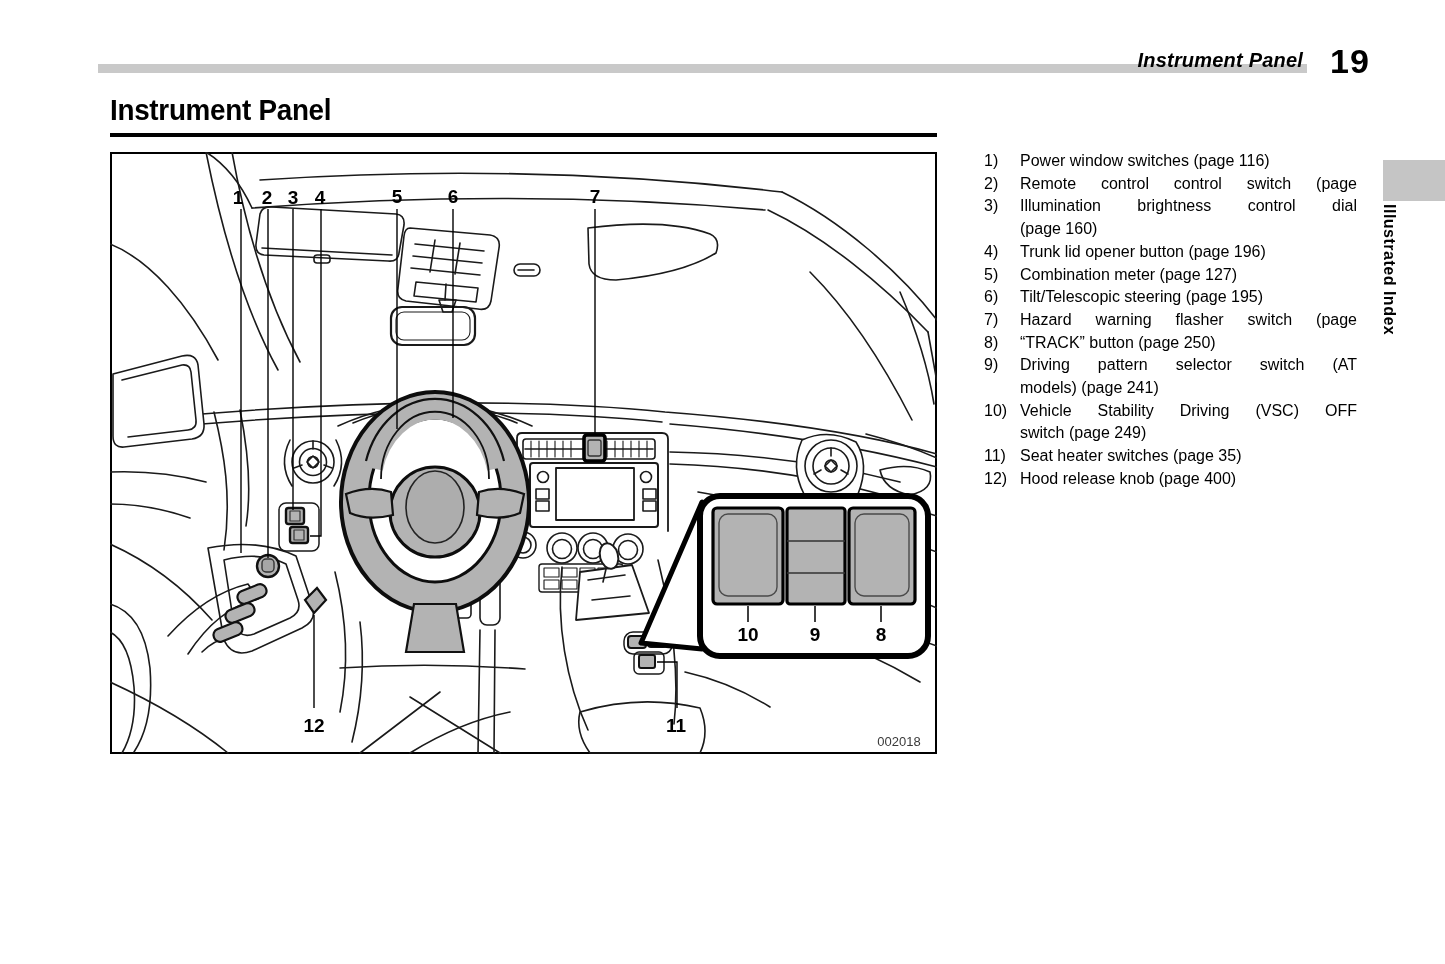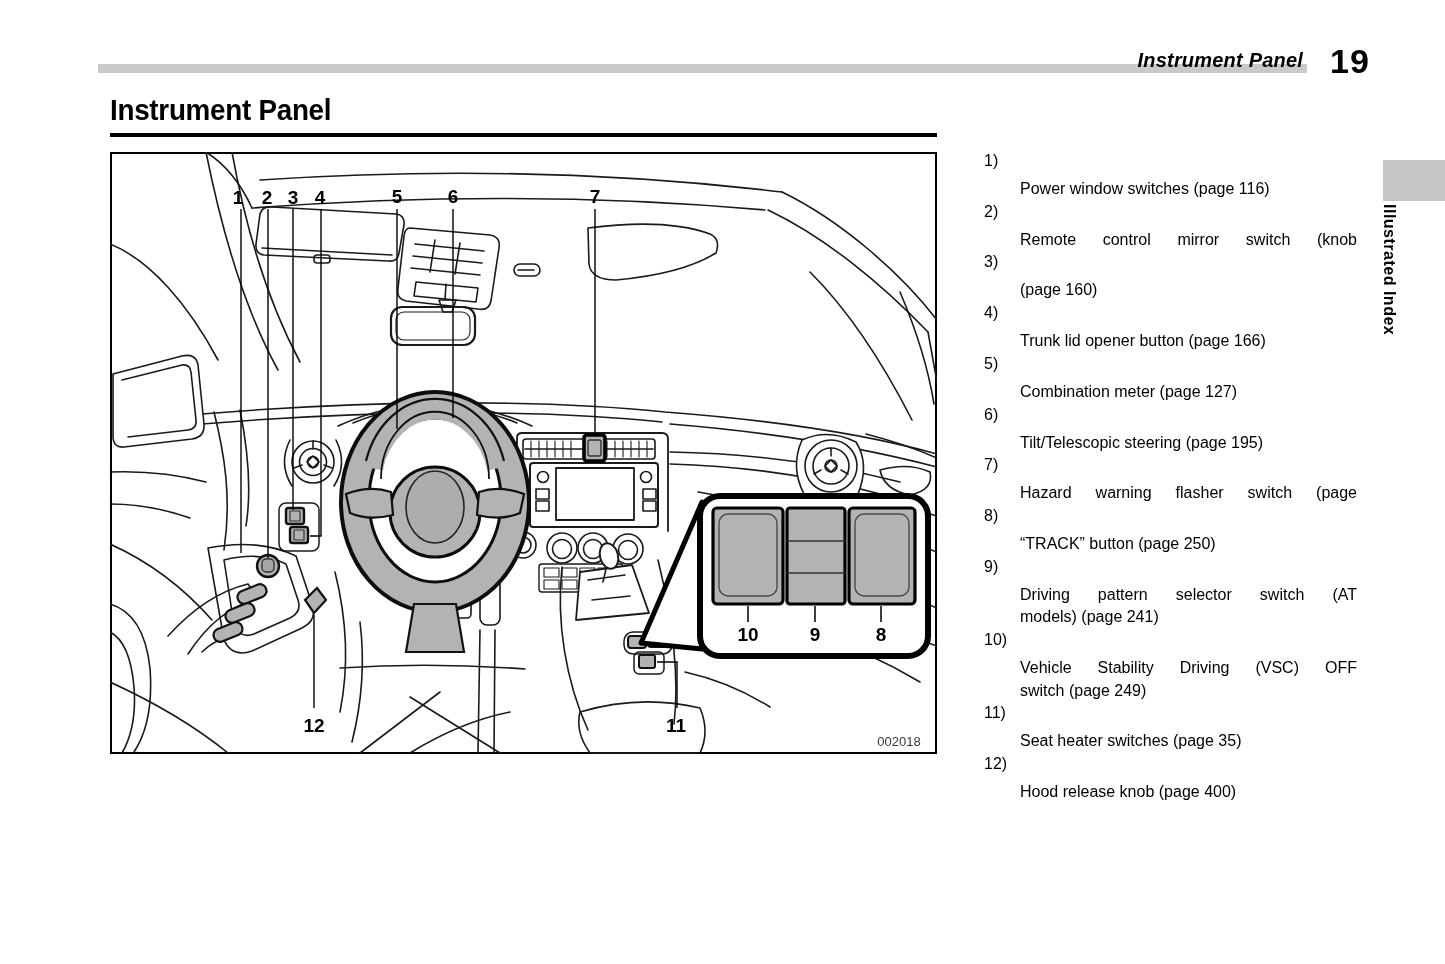--- a/index.html
+++ b/index.html
@@ -14,21 +14,21 @@
 
   .page-title { position:absolute; left:110px; top:94px; font-size:29px; font-weight:bold;
                 letter-spacing:-.3px; transform:scaleX(.96); transform-origin:left; }
   .title-rule { position:absolute; left:110px; top:133px; width:827px; height:4px; background:#000; }
 
   .figure-wrap { position:absolute; left:110px; top:152px; width:827px; height:602px; }
 
   .legend { position:absolute; left:984px; top:150px; width:373px; font-size:16px; line-height:22.7px; }
   .legend-item { display:flex; }
   .legend-num { flex:0 0 36px; }
-  .legend-text { flex:1;margin-top:28px; }
+  .legend-text { flex:1; }
   .jline { display:block; text-align:left; }
   .jline.fill { text-align:justify; text-align-last:justify; }
 
   .side-tab { position:absolute; left:1383px; top:160px; width:62px; height:41px; background:#c5c5c5; }
   .side-tab-label { position:absolute; left:1380px; top:204px; height:160px;
                     writing-mode:vertical-rl; text-orientation:mixed;
                     font-size:16px; font-weight:bold; letter-spacing:.5px; white-space:nowrap; }
 
   svg text { font-family:"Liberation Sans", sans-serif; }
   .callout { font-size:19px; font-weight:bold; fill:#000; }
@@ -281,33 +281,34 @@
 <div class="legend">
     <div class="legend-item">
       <span class="legend-num">1)</span>
       <span class="legend-text">
         <span class="jline">Power window switches (page 116)</span>
       </span>
     </div>
     <div class="legend-item">
       <span class="legend-num">2)</span>
       <span class="legend-text">
-        <span class="jline fill">Remote control mirror switch (knob</span>
+        <span class="jline fill">Remote control control switch (page</span>
       </span>
     </div>
     <div class="legend-item">
       <span class="legend-num">3)</span>
       <span class="legend-text">
+        <span class="jline fill">Illumination brightness control dial</span>
         <span class="jline">(page 160)</span>
       </span>
     </div>
     <div class="legend-item">
       <span class="legend-num">4)</span>
       <span class="legend-text">
-        <span class="jline">Trunk lid opener button (page 166)</span>
+        <span class="jline">Trunk lid opener button (page 196)</span>
       </span>
     </div>
     <div class="legend-item">
       <span class="legend-num">5)</span>
       <span class="legend-text">
         <span class="jline">Combination meter (page 127)</span>
       </span>
     </div>
     <div class="legend-item">
       <span class="legend-num">6)</span>

